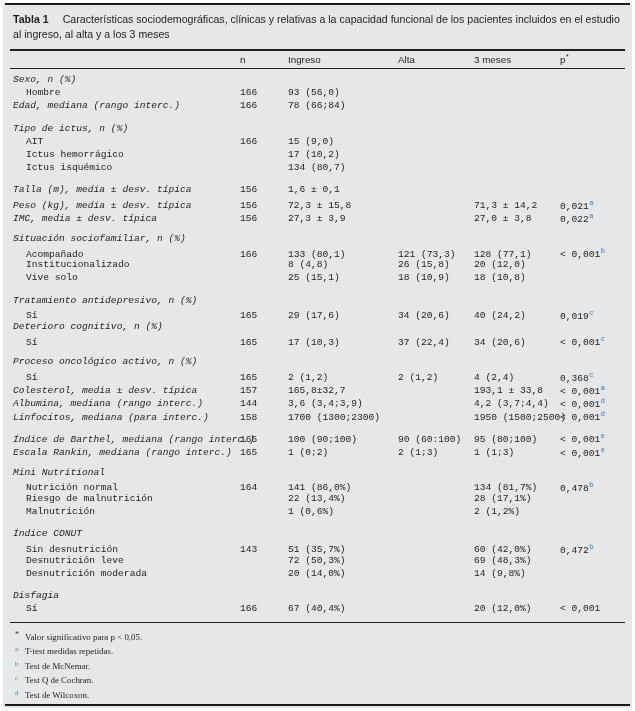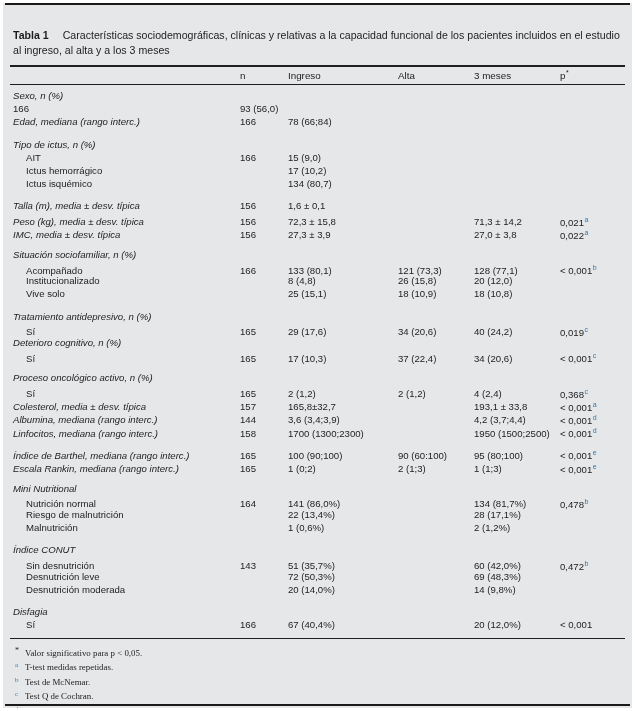--- a/index.html
+++ b/index.html
@@ -27,21 +27,20 @@
   .rule {
     height: 1.5px;
     background: #1f1f1f;
     margin: 0 7px;
   }
   
   .caption {
     padding: 7px 10px 8px 10px;
     font-size: 10.6px;
     line-height: 14.5px;
-    margin-top: 16px;
   }
   .cap-label { font-weight: bold; margin-right: 14px; }
   
   .grid {
     display: grid;
     grid-template-columns: 227px 48px 110px 76px 86px 1fr;
     padding: 0 12px 0 10px;
     box-sizing: border-box;
   }
   .hdr-row {
@@ -56,20 +55,21 @@
     padding-top: 4px;
     padding-bottom: 6px;
   }
   .group { margin-top: 9px; }
   .group:first-child { margin-top: 0; }
   .row {
     height: 13.2px;
     align-items: baseline;
     font-size: 9.6px;
     line-height: 13.2px;
+    font-family: Liberation Mono, monospace;
   }
   .cell { white-space: nowrap; overflow: visible; }
   .c-label.it { font-style: italic; }
   .c-label.ind { padding-left: 13px; }
   sup.pmark {
     font-size: 7px;
     color: #2a7ab8;
     vertical-align: 3.5px;
     margin-left: 0.5px;
   }
@@ -116,20 +116,21 @@
       <div class="group">
         <div class="grid row">
           <div class="cell c-label it">Sexo, n (%)</div>
           <div class="cell"></div>
           <div class="cell"></div>
           <div class="cell"></div>
           <div class="cell"></div>
           <div class="cell"></div>
         </div>
         <div class="grid row">
+          <div class="cell c-label ind">Hombre</div>
           <div class="cell">166</div>
           <div class="cell">93 (56,0)</div>
           <div class="cell"></div>
           <div class="cell"></div>
           <div class="cell"></div>
         </div>
         <div class="grid row">
           <div class="cell c-label it">Edad, mediana (rango interc.)</div>
           <div class="cell">166</div>
           <div class="cell">78 (66;84)</div>
@@ -293,21 +294,21 @@
         </div>
         <div class="grid row">
           <div class="cell c-label it">Albumina, mediana (rango interc.)</div>
           <div class="cell">144</div>
           <div class="cell">3,6 (3,4;3,9)</div>
           <div class="cell"></div>
           <div class="cell">4,2 (3,7;4,4)</div>
           <div class="cell"><span>&lt; 0,001</span><sup class="pmark">d</sup></div>
         </div>
         <div class="grid row">
-          <div class="cell c-label it">Linfocitos, mediana (rango interc.)</div>
+          <div class="cell c-label it">Linfocitos, mediana (para interc.)</div>
           <div class="cell">158</div>
           <div class="cell">1700 (1300;2300)</div>
           <div class="cell"></div>
           <div class="cell">1950 (1500;2500)</div>
           <div class="cell"><span>&lt; 0,001</span><sup class="pmark">d</sup></div>
         </div>
       </div>
       <div class="group">
         <div class="grid row">
           <div class="cell c-label it">Índice de Barthel, mediana (rango interc.)</div>

